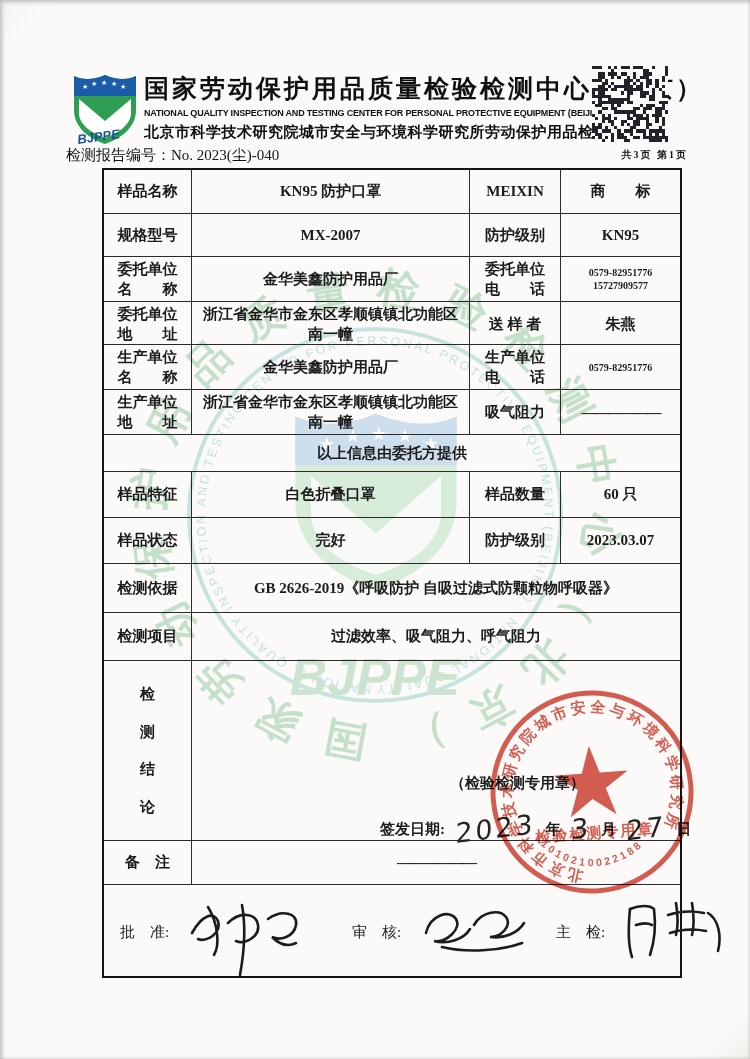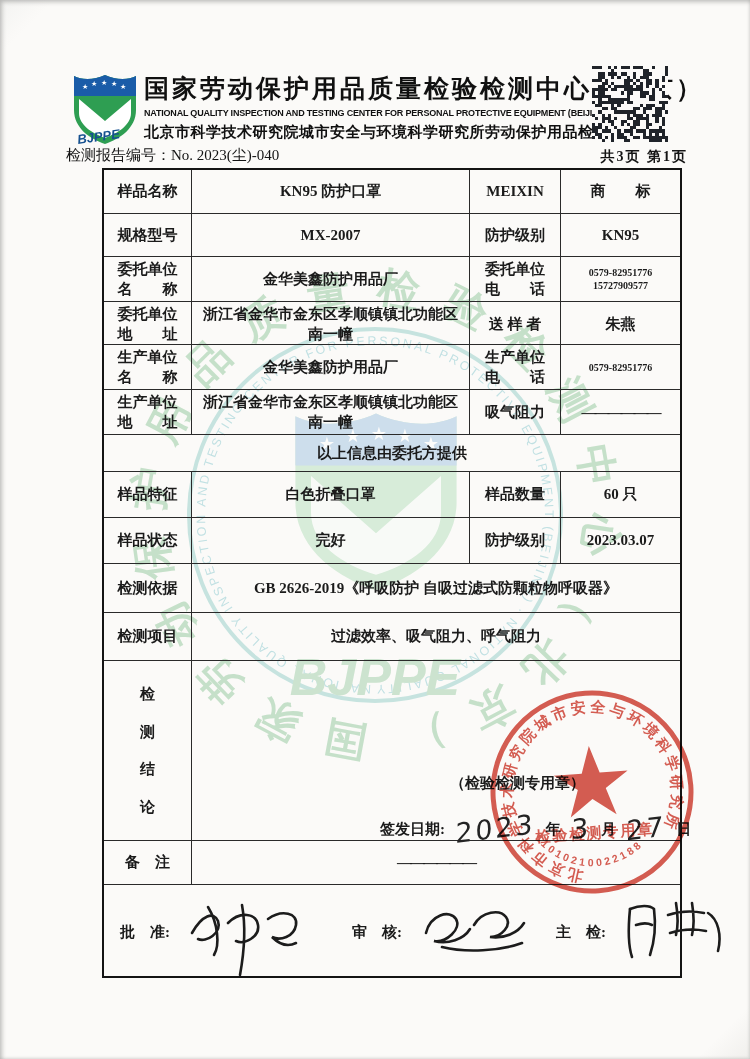--- a/index.html
+++ b/index.html
@@ -16,21 +16,21 @@
   
   .logo { position:absolute; left:70px; top:70px; }
   .title-block { position:absolute; left:144px; top:72px; width:450px; color:#101010; }
   .org-cn { font-family:"Liberation Sans", sans-serif; font-weight:bold; font-size:25px; letter-spacing:3px; white-space:nowrap; }
   .org-en { font-family:"Liberation Sans", sans-serif; font-weight:bold; font-size:9px; letter-spacing:-0.2px; margin-top:3px; white-space:nowrap; }
   .org-sub { font-family:"Liberation Sans", sans-serif; font-weight:bold; font-size:15px; letter-spacing:0.5px; margin-top:5px; white-space:nowrap; }
   .qr { position:absolute; left:592px; top:66px; width:76px; height:76px; display:grid;
         grid-template-columns:repeat(24,1fr); grid-template-rows:repeat(24,1fr); background:#fbfaf8; }
   .qr div { background:transparent; } .qr div.b { background:#20242a; }
   .report-line { position:absolute; left:66px; top:146px; font-size:15px; font-weight:normal; color:#141414; }
-  .pages-info { position:absolute; right:62px; top:148px; font-size:14px; font-weight:bold; color:#141414; letter-spacing:2px; }
+  .pages-info { position:absolute; right:62px; top:148px; font-size:10px; font-weight:bold; color:#141414; letter-spacing:2px; }
 
   
   .watermark { position:absolute; left:113px; top:253px; opacity:.42; pointer-events:none; }
 
   
   .report-table { position:absolute; left:70px; top:168px; width:580px; border:2.5px solid #141414; background:transparent;margin-left:32px; }
   .trow { display:grid; grid-template-columns:87px 1fr 91px 120px; border-top:1px solid #2a2a2a; }
   .trow:first-child { border-top:none; }
   .cell { display:flex; flex-direction:column; align-items:center; justify-content:center;
           border-left:1px solid #2a2a2a; font-size:15px; font-weight:bold; color:#1b1b1b;
@@ -47,21 +47,21 @@
   .concl-text { position:absolute; left:14px; top:14px; width:495px; font-size:15px; font-weight:bold;
                 color:#1b1b1b; line-height:1.75; text-align:left; text-indent:2em; }
   .seal-note { position:absolute; left:258px; top:112px; font-size:15px; font-weight:bold; color:#1b1b1b;text-align:center; }
   .issue-line { position:absolute; left:188px; top:146px; font-size:15px; font-weight:bold; color:#1b1b1b; white-space:nowrap; }
   .hand { font-family:"DejaVu Sans", sans-serif; font-weight:normal; font-size:27px; color:#232323;
           display:inline-block; transform:rotate(-7deg) skewX(-8deg); letter-spacing:3px; position:relative; top:4px; }
   .issue-line .gap { display:inline-block; width:10px; }
 
   
   .sig-row { position:relative; height:92px; display:block; }
-  .sig-label { position:absolute; font-size:15px; font-weight:bold; color:#1b1b1b; top:38px; }
+  .sig-label { position:absolute; font-size:15px; font-weight:normal; color:#1b1b1b; top:38px; }
   .sig-svg { position:absolute; }
 
   
   .stamp { position:absolute; left:486px; top:686px; opacity:.82; mix-blend-mode:multiply; transform:rotate(-4deg); pointer-events:none; }
 </style>
 </head>
 <body>
 
 <div class="paper">
 

